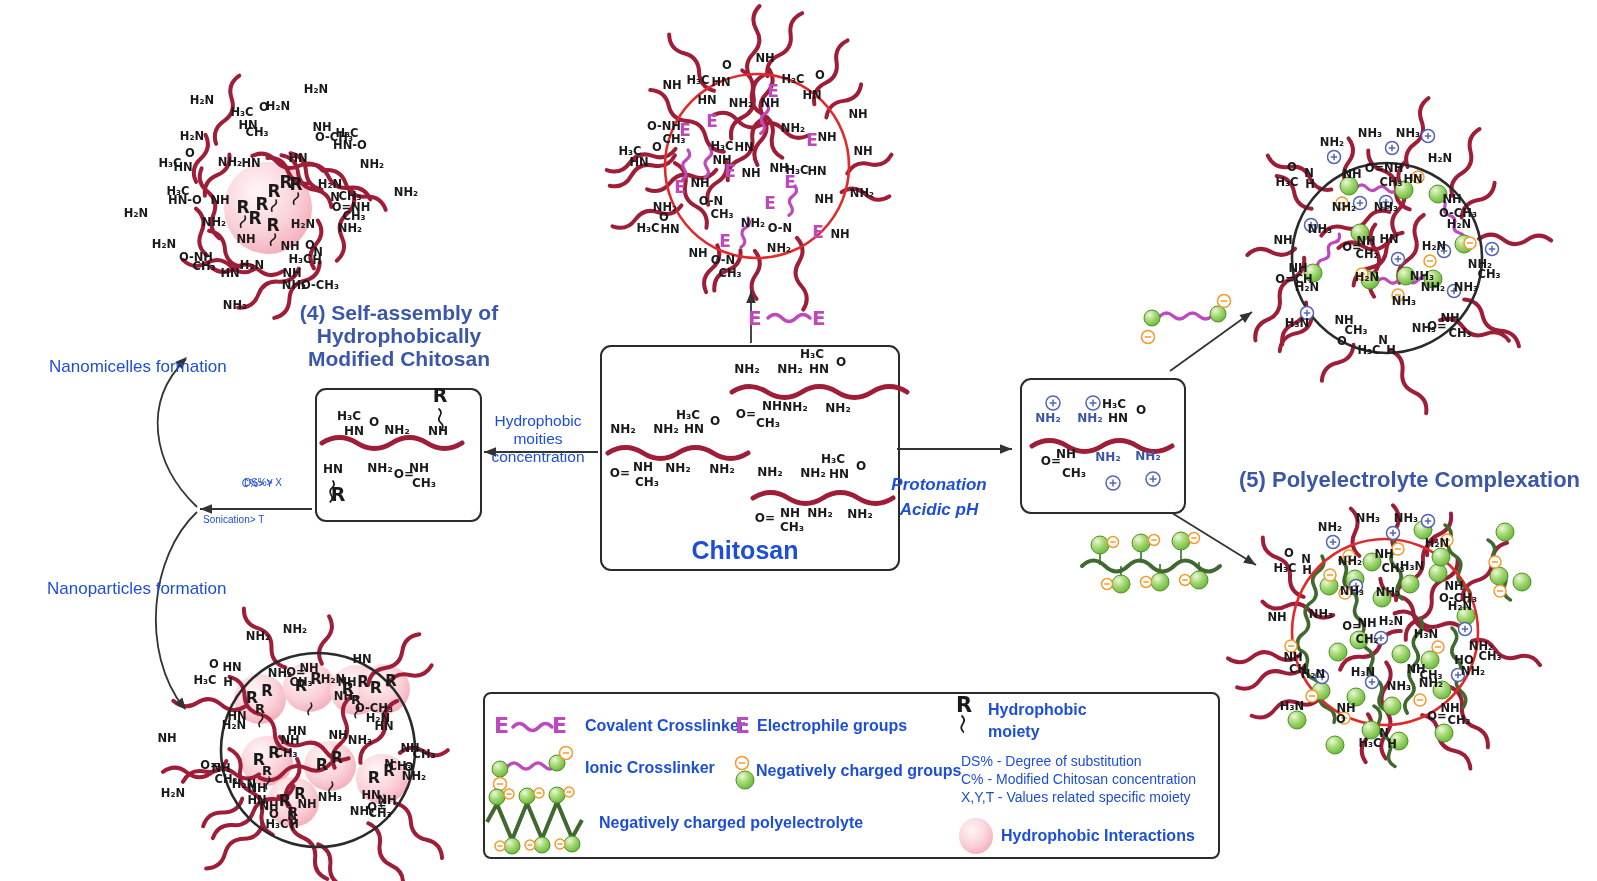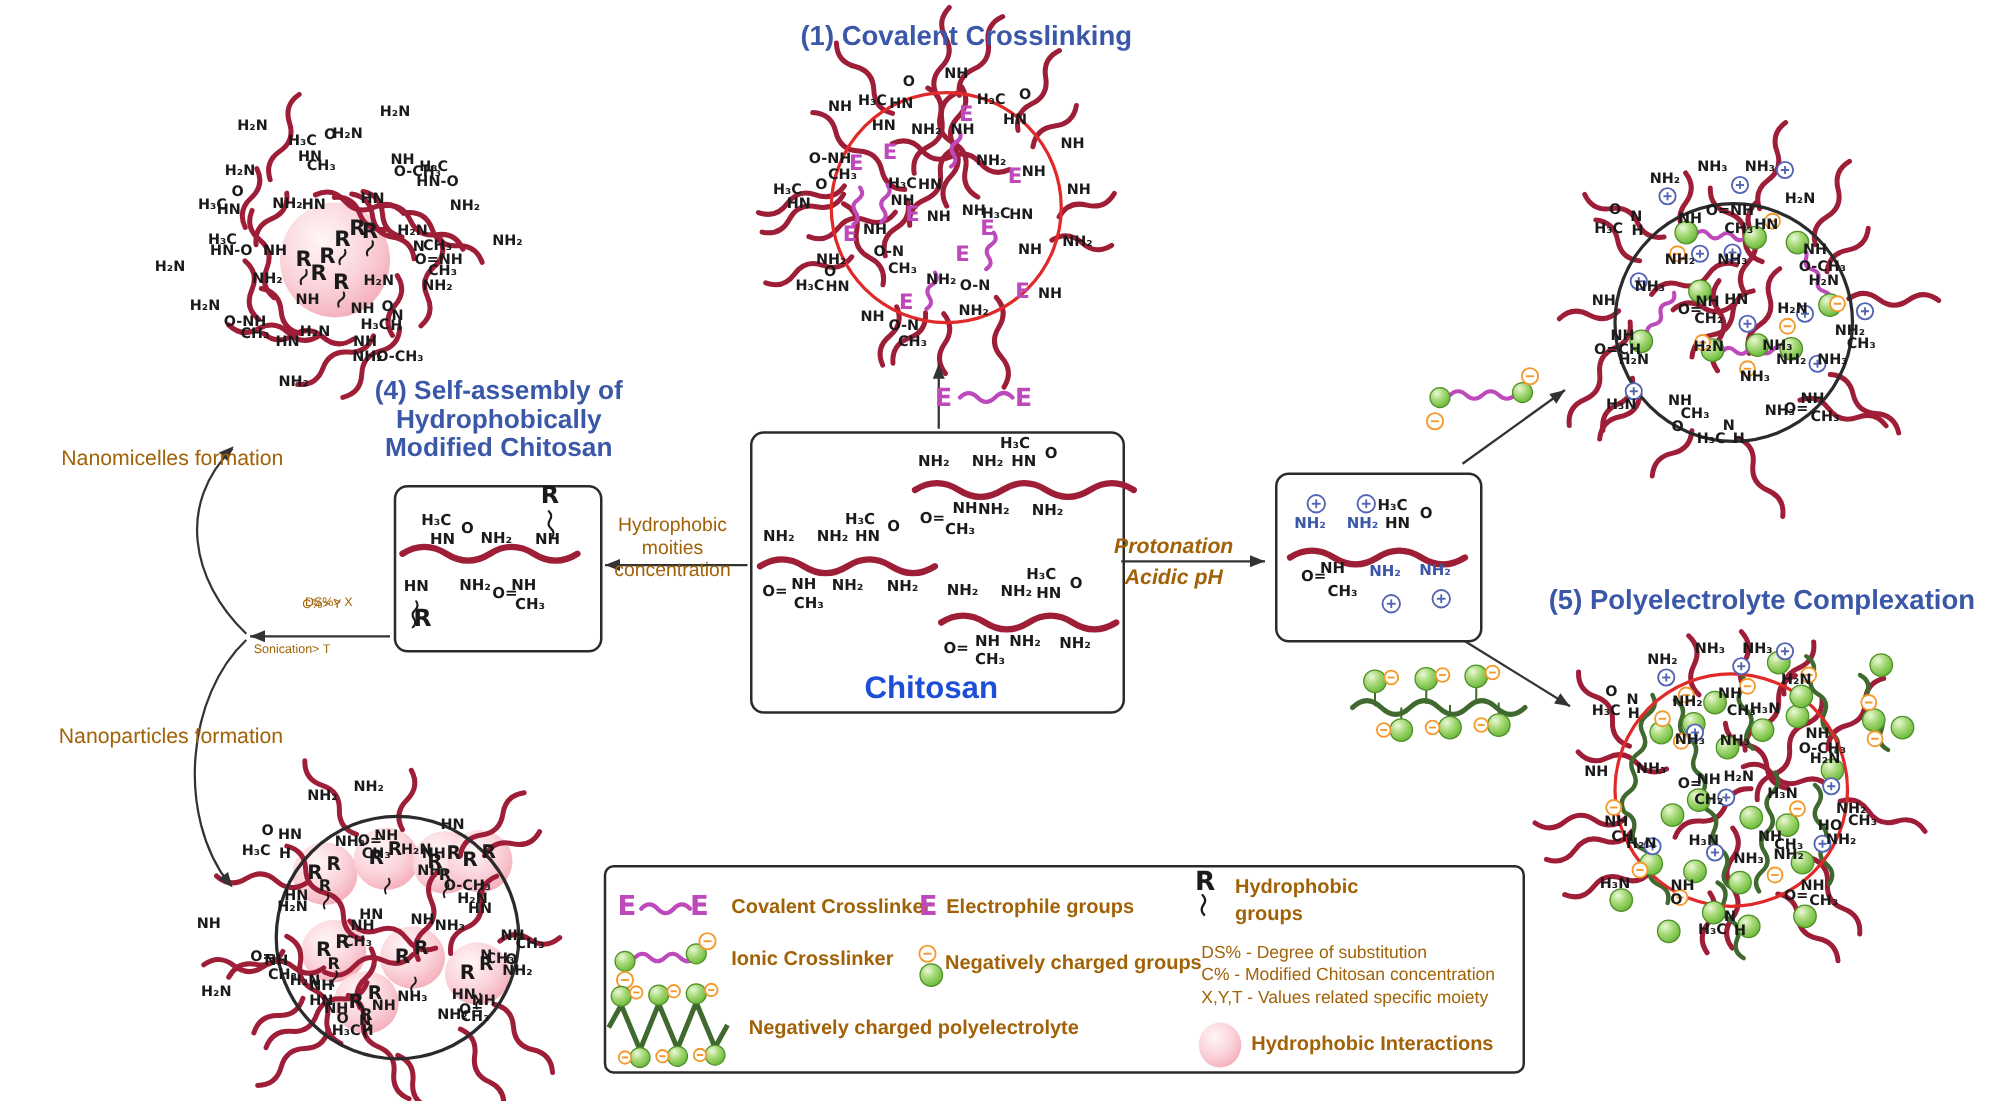--- a/index.html
+++ b/index.html
@@ -1,23 +1,23 @@
 <!DOCTYPE html>
 <html><head>
 <meta charset="utf-8">
 <style>
   html,body{margin:0;padding:0;background:#fff;}
   #stage{position:relative;width:1597px;height:881px;background:#fff;overflow:hidden;
          font-family:"Liberation Sans",sans-serif;}
   #art{position:absolute;left:0;top:0;z-index:5;pointer-events:none;}
   .box{position:absolute;border:2.4px solid #2b2b2b;border-radius:11px;background:#fff;z-index:1;}
-  .txt{position:absolute;z-index:10;color:#a16207;white-space:nowrap;}
+  .txt{position:absolute;z-index:10;color:#1d4ed8;white-space:nowrap;}
   .title{font-size:22px;font-weight:600;text-align:center;}
   .ctr{text-align:center;}
-  .it{font-style:italic;}
+  .it{font-style:italic;margin-top:48px;}
   .b600{font-weight:600;}
   .legend-txt{font-size:16px;font-weight:600;}
   .def-txt{font-size:14px;font-weight:500;}
   .esym{font-size:20px;font-weight:bold;z-index:10;position:absolute;font-family:"DejaVu Sans",sans-serif;}
   .rsym{font-size:21px;font-weight:bold;z-index:10;position:absolute;color:#1a1a1a;font-family:"DejaVu Sans",sans-serif;}
   .chit{font-size:25px;font-weight:bold;}
   .cond{font-size:10px;}
   .flow{font-size:15.5px;line-height:18px;}
   .form{font-size:17px;}
 </style>
@@ -756,21 +756,20 @@
         <path d="M197,512 C150,556 140,652 184,708" fill="none" stroke="#333333" stroke-width="1.8"></path>
         <path d="M0,0 L-12,4.8 L-12,-4.8 Z" fill="#333333" transform="translate(186,710) rotate(52)"></path>
       </g>
     </svg>
 
   <div class="box" style="left:600px;top:345px;width:296px;height:222px;"></div>
   <div class="box" style="left:315px;top:388px;width:163px;height:130px;"></div>
   <div class="box" style="left:1020px;top:378px;width:162px;height:132px;"></div>
   <div class="box" style="left:483px;top:692px;width:733px;height:163px;border-radius:8px;"></div>
 
-  <div class="txt title" style="left: 608px; top: 16px; width: 330px; color: rgb(58, 87, 168);">(1) Covalent Crosslinking</div>
   <div class="txt title" style="left: 1232px; top: 467px; width: 355px; color: rgb(58, 87, 168);">(5) Polyelectrolyte Complexation</div>
   <div class="txt title" style="left: 299px; top: 301px; width: 200px; line-height: 23px; font-size: 21px; color: rgb(58, 87, 168);">
     <span style="display:block">(4) Self-assembly of</span>
     <span style="display:block">Hydrophobically</span>
     <span style="display:block">Modified Chitosan</span>
   </div>
 
   <div class="txt chit ctr" style="left: 650px; top: 536px; width: 190px; color: #1d4ed8;">Chitosan</div>
   <div class="txt form" style="left:49px;top:357px;">Nanomicelles formation</div>
   <div class="txt form" style="left:47px;top:579px;">Nanoparticles formation</div>
@@ -791,19 +790,19 @@
   <span class="esym" style="left: 494px; top: 713px; font-size: 22px; color: rgb(189, 73, 187);">E</span>
   <span class="esym" style="left: 552px; top: 713px; font-size: 22px; color: rgb(189, 73, 187);">E</span>
   <div class="txt legend-txt" style="left:585px;top:717px;">Covalent Crosslinker</div>
   <span class="esym" style="left: 735px; top: 713px; font-size: 22px; color: rgb(189, 73, 187);">E</span>
   <div class="txt legend-txt" style="left:757px;top:717px;">Electrophile groups</div>
   <div class="txt legend-txt" style="left:585px;top:759px;">Ionic Crosslinker</div>
   <div class="txt legend-txt" style="left:756px;top:762px;">Negatively charged groups</div>
   <div class="txt legend-txt" style="left:599px;top:814px;">Negatively charged polyelectrolyte</div>
   <span class="rsym" style="left:956px;top:693px;">R</span>
   <div class="txt legend-txt" style="left:988px;top:701px;">Hydrophobic</div>
-  <div class="txt legend-txt" style="left:988px;top:723px;">groups</div>
+  <div class="txt legend-txt" style="left:988px;top:723px;">moiety</div>
   <div class="txt def-txt" style="left:961px;top:753px;">DS% - Degree of substitution</div>
   <div class="txt def-txt" style="left:961px;top:771px;">C% - Modified Chitosan concentration</div>
   <div class="txt def-txt" style="left:961px;top:789px;text-align:center;">X,Y,T - Values related specific moiety</div>
   <div class="txt legend-txt" style="left:1001px;top:827px;">Hydrophobic Interactions</div>
 
 </div>
 
 </body></html>

